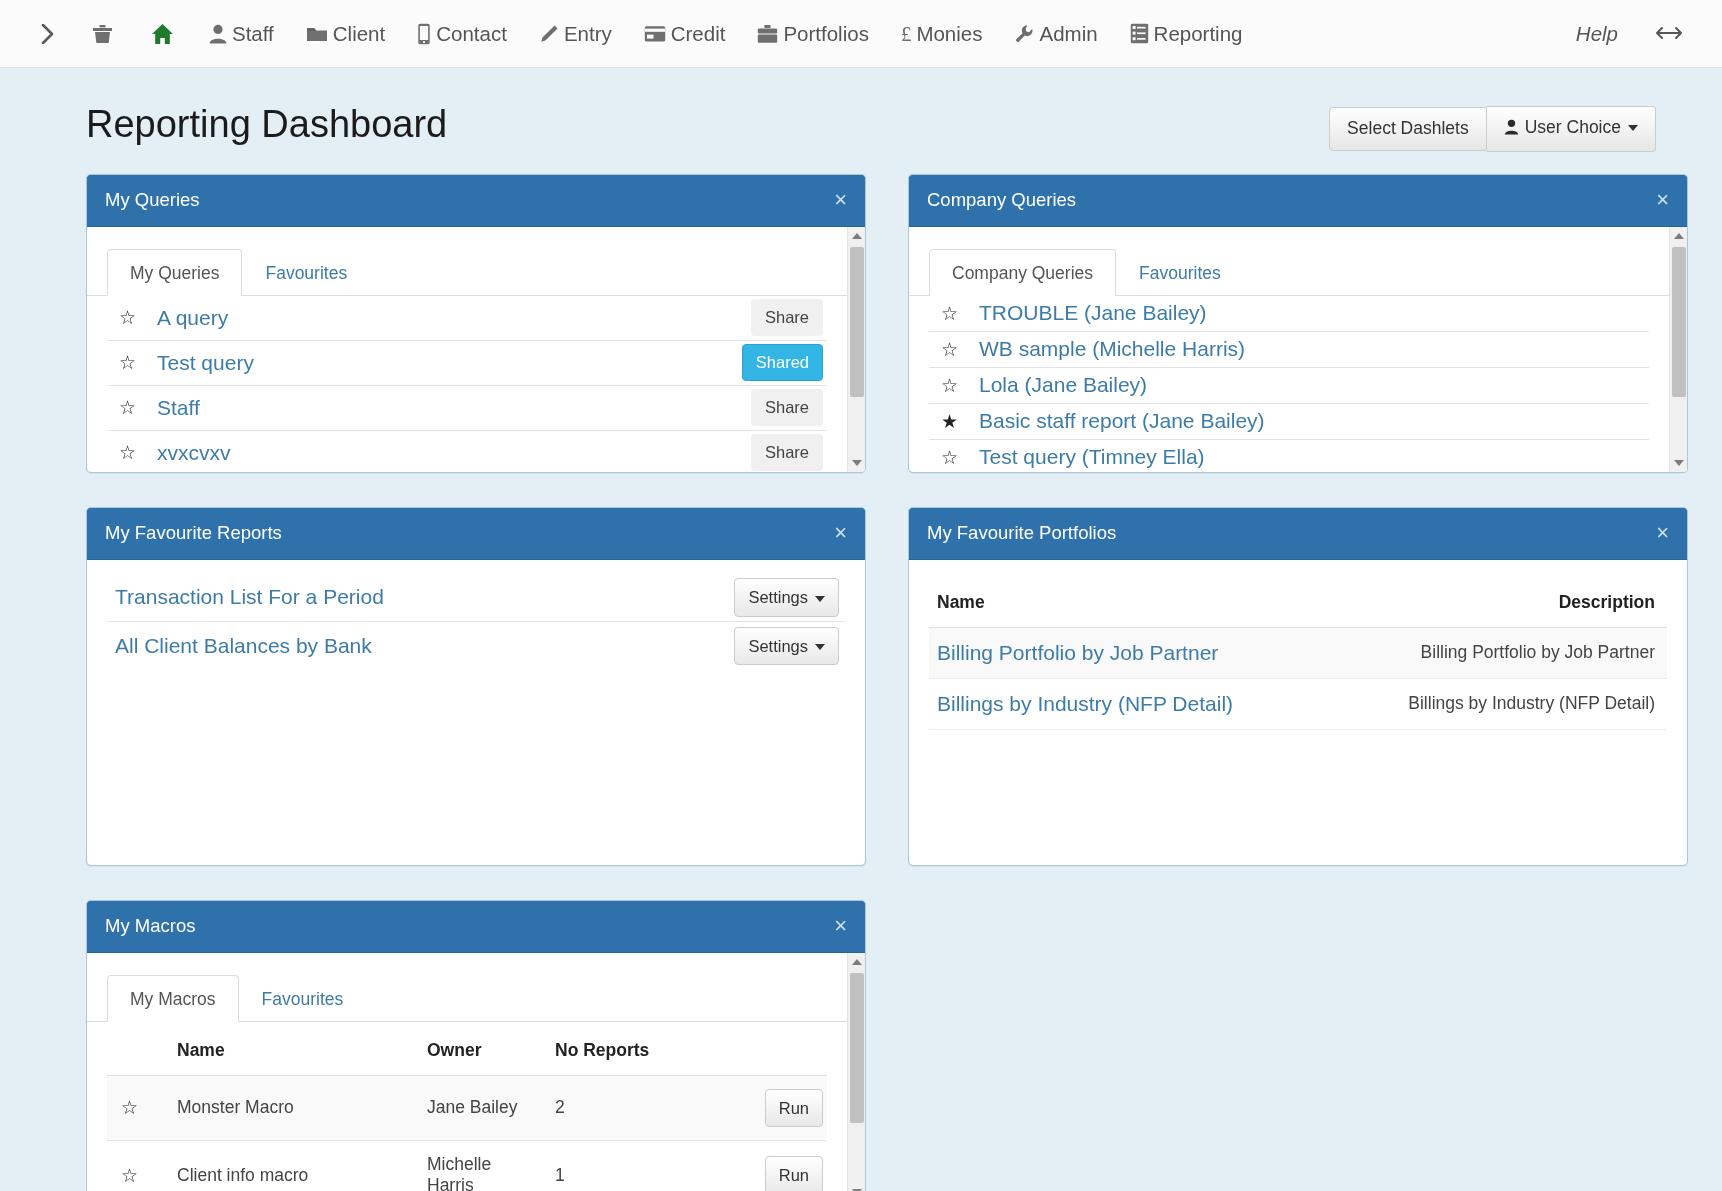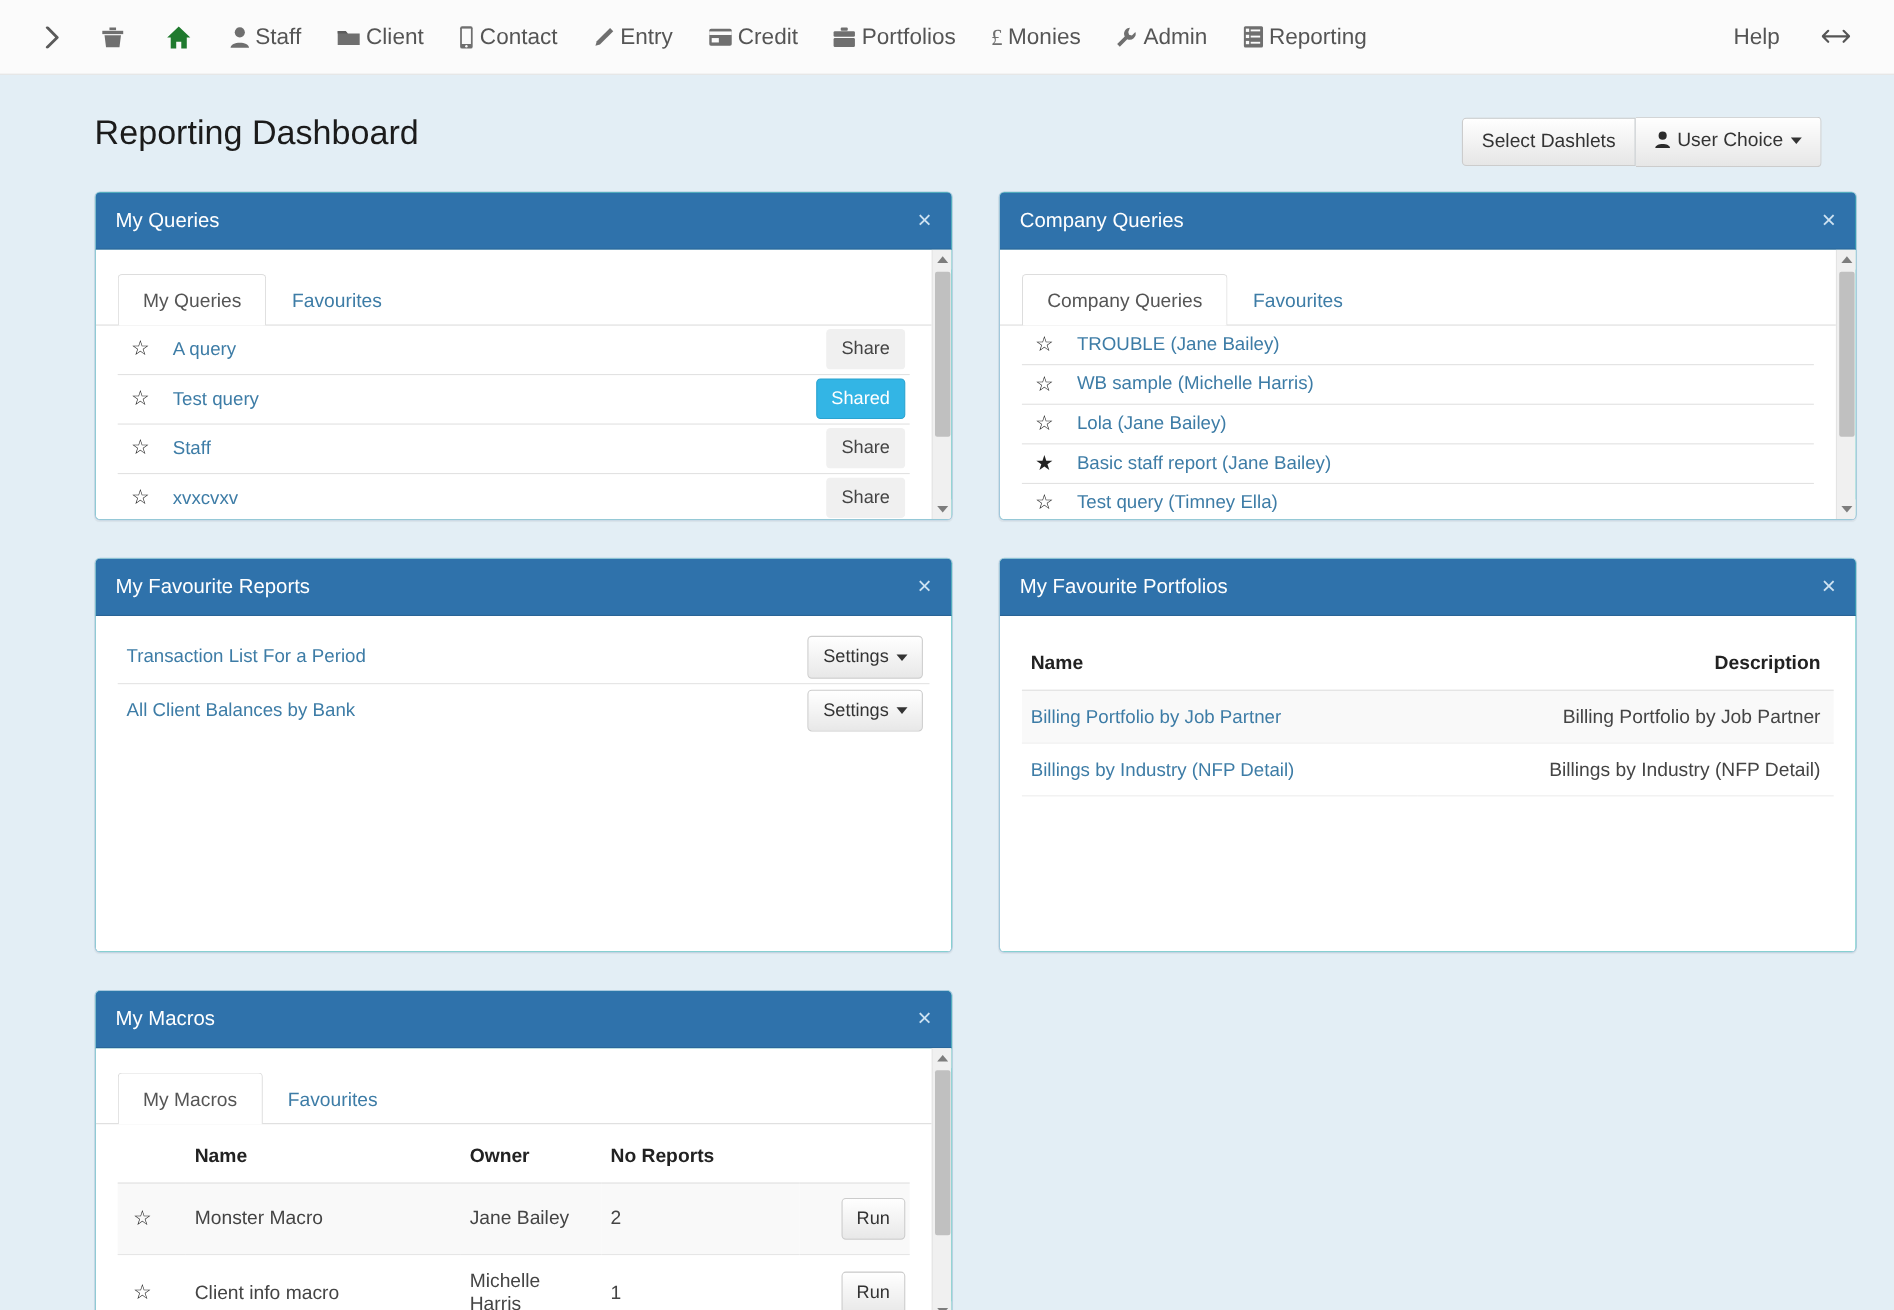--- a/index.html
+++ b/index.html
@@ -34,37 +34,37 @@
     height: 68px;
     line-height: 68px;
     cursor: pointer;
     white-space: nowrap;
     text-decoration: none;
   }
   .nav-icon { display: inline-flex; align-items: center; justify-content: center; }
   .nav-icon svg { display: block; }
   .nav-ico-only { padding: 0 19px; }
 
-  .help-item { font-size: 20.5px; color: #555; padding: 0 18px; cursor: pointer; }
+  .help-item { font-size: 20.5px; color: #555; padding: 0 18px; cursor: pointer; font-style: italic; }
   .arrows-item { font-size: 22px; color: #555; padding: 0 14px 0 20px; cursor: pointer; }
 
   
   .page {
     background: #e3eef5;
     min-height: 1123px;
     padding: 0 0 40px 0;
   }
 
   .page-head {
     display: flex;
     align-items: flex-start;
     padding: 34px 34px 0 86px;
   }
   .page-title {
-    font-size: 31px;
+    font-size: 38px;
     color: #1b1b1b;
     font-weight: normal;
     margin: 0;
     line-height: 1.2;
   }
   .head-btns { margin-left: auto; display: flex; align-items: center; margin-top: 4px; margin-right: 32px; }
   .btn {
     font-family: "Liberation Sans", sans-serif;
     font-size: 17.5px;
     color: #333;
@@ -202,21 +202,21 @@
     flex: 0 0 48px;
     font-size: 19px;
     color: #222;
     text-align: left;
     padding-left: 10px;
     cursor: pointer;
     line-height: 1;
   }
   .link {
     color: #3d7ca6;
-    font-size: 17px;
+    font-size: 21px;
     text-decoration: none;
     cursor: pointer;
   }
   .row .grow { flex: 1 1 auto; }
   .row-actions { margin-left: auto; display: flex; gap: 6px; padding-right: 2px; }
 
   .btn-sm {
     font-family: "Liberation Sans", sans-serif;
     font-size: 16.5px;
     padding: 7px 13px;

